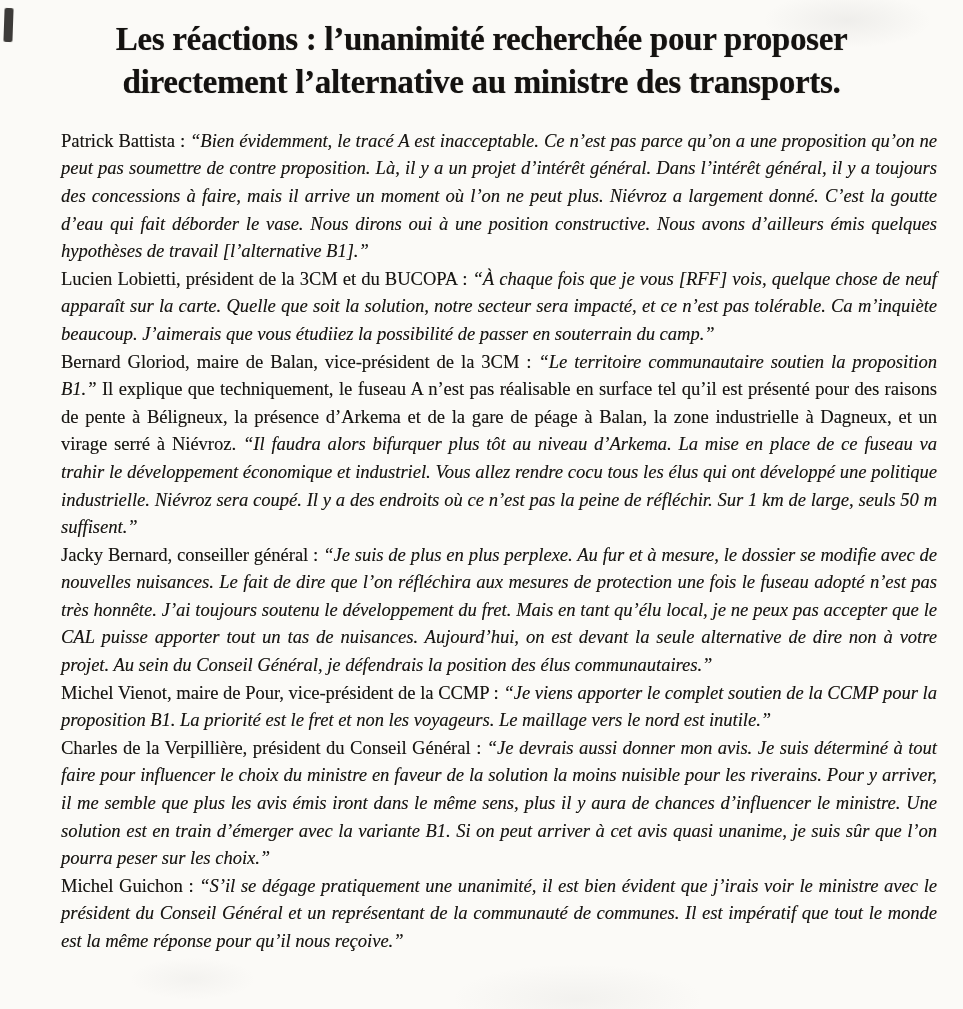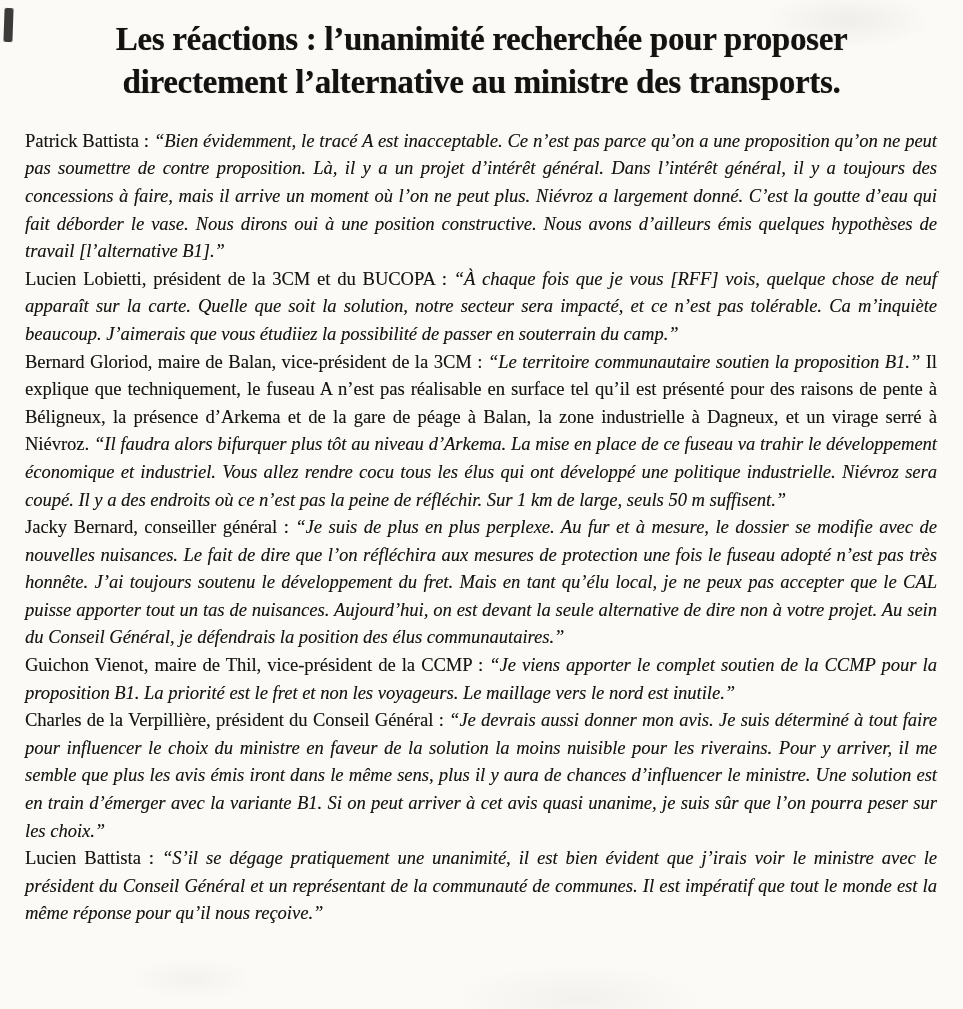--- a/index.html
+++ b/index.html
@@ -42,20 +42,21 @@
     letter-spacing: -0.3px;
     color: #141210;
     text-shadow: 0.3px 0.3px 0.7px rgba(30,28,25,0.55);
   }
   .body-text {
     padding: 0 26px 0 25px;
     text-align: justify;
     font-size: 18.5px;
     line-height: 27.6px;
     text-shadow: 0.2px 0.2px 0.5px rgba(40,38,34,0.45);
+    margin-left: 36px;
   }
   .para {
     margin: 0;
   }
   .rom {
     font-style: normal;
   }
   .it {
     font-style: italic;
   }
@@ -71,20 +72,20 @@
   <div class="body-text">
 
     <p class="para"><span class="rom">Patrick Battista : </span><span class="it">“Bien évidemment, le tracé A est inacceptable. Ce n’est pas parce qu’on a une proposition qu’on ne peut pas soumettre de contre proposition. Là, il y a un projet d’intérêt général. Dans l’intérêt général, il y a toujours des concessions à faire, mais il arrive un moment où l’on ne peut plus. Niévroz a largement donné. C’est la goutte d’eau qui fait déborder le vase. Nous dirons oui à une position constructive. Nous avons d’ailleurs émis quelques hypothèses de travail [l’alternative B1].”</span></p>
 
     <p class="para"><span class="rom">Lucien Lobietti, président de la 3CM et du BUCOPA : </span><span class="it">“À chaque fois que je vous [RFF] vois, quelque chose de neuf apparaît sur la carte. Quelle que soit la solution, notre secteur sera impacté, et ce n’est pas tolérable. Ca m’inquiète beaucoup. J’aimerais que vous étudiiez la possibilité de passer en souterrain du camp.”</span></p>
 
     <p class="para"><span class="rom">Bernard Gloriod, maire de Balan, vice-président de la 3CM : </span><span class="it">“Le territoire communautaire soutien la proposition B1.” </span><span class="rom">Il explique que techniquement, le fuseau A n’est pas réalisable en surface tel qu’il est présenté pour des raisons de pente à Béligneux, la présence d’Arkema et de la gare de péage à Balan, la zone industrielle à Dagneux, et un virage serré à Niévroz. </span><span class="it">“Il faudra alors bifurquer plus tôt au niveau d’Arkema. La mise en place de ce fuseau va trahir le développement économique et industriel. Vous allez rendre cocu tous les élus qui ont développé une politique industrielle. Niévroz sera coupé. Il y a des endroits où ce n’est pas la peine de réfléchir. Sur 1 km de large, seuls 50 m suffisent.”</span></p>
 
     <p class="para"><span class="rom">Jacky Bernard, conseiller général : </span><span class="it">“Je suis de plus en plus perplexe. Au fur et à mesure, le dossier se modifie avec de nouvelles nuisances. Le fait de dire que l’on réfléchira aux mesures de protection une fois le fuseau adopté n’est pas très honnête. J’ai toujours soutenu le développement du fret. Mais en tant qu’élu local, je ne peux pas accepter que le CAL puisse apporter tout un tas de nuisances. Aujourd’hui, on est devant la seule alternative de dire non à votre projet. Au sein du Conseil Général, je défendrais la position des élus communautaires.”</span></p>
 
-    <p class="para"><span class="rom">Guichon Vienot, maire de Thil, vice-président de la CCMP : </span><span class="it">“Je viens apporter le complet soutien de la CCMP pour la proposition B1. La priorité est le fret et non les voyageurs. Le maillage vers le nord est inutile.”</span></p>
+    <p class="para"><span class="rom">Michel Vienot, maire de Pour, vice-président de la CCMP : </span><span class="it">“Je viens apporter le complet soutien de la CCMP pour la proposition B1. La priorité est le fret et non les voyageurs. Le maillage vers le nord est inutile.”</span></p>
 
     <p class="para"><span class="rom">Charles de la Verpillière, président du Conseil Général : </span><span class="it">“Je devrais aussi donner mon avis. Je suis déterminé à tout faire pour influencer le choix du ministre en faveur de la solution la moins nuisible pour les riverains. Pour y arriver, il me semble que plus les avis émis iront dans le même sens, plus il y aura de chances d’influencer le ministre. Une solution est en train d’émerger avec la variante B1. Si on peut arriver à cet avis quasi unanime, je suis sûr que l’on pourra peser sur les choix.”</span></p>
 
-    <p class="para"><span class="rom">Lucien Battista : </span><span class="it">“S’il se dégage pratiquement une unanimité, il est bien évident que j’irais voir le ministre avec le président du Conseil Général et un représentant de la communauté de communes. Il est impératif que tout le monde est la même réponse pour qu’il nous reçoive.”</span></p>
+    <p class="para"><span class="rom">Michel Guichon : </span><span class="it">“S’il se dégage pratiquement une unanimité, il est bien évident que j’irais voir le ministre avec le président du Conseil Général et un représentant de la communauté de communes. Il est impératif que tout le monde est la même réponse pour qu’il nous reçoive.”</span></p>
 
   </div>
 </div>
 
 </body></html>

